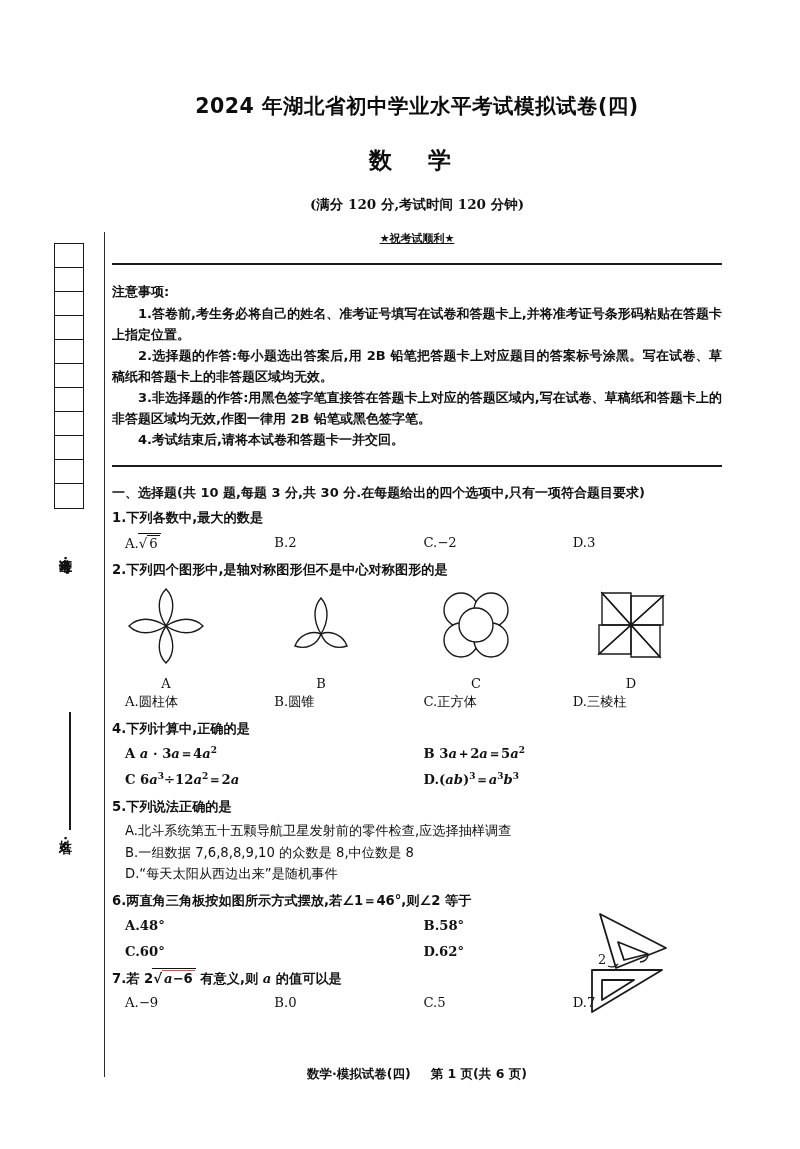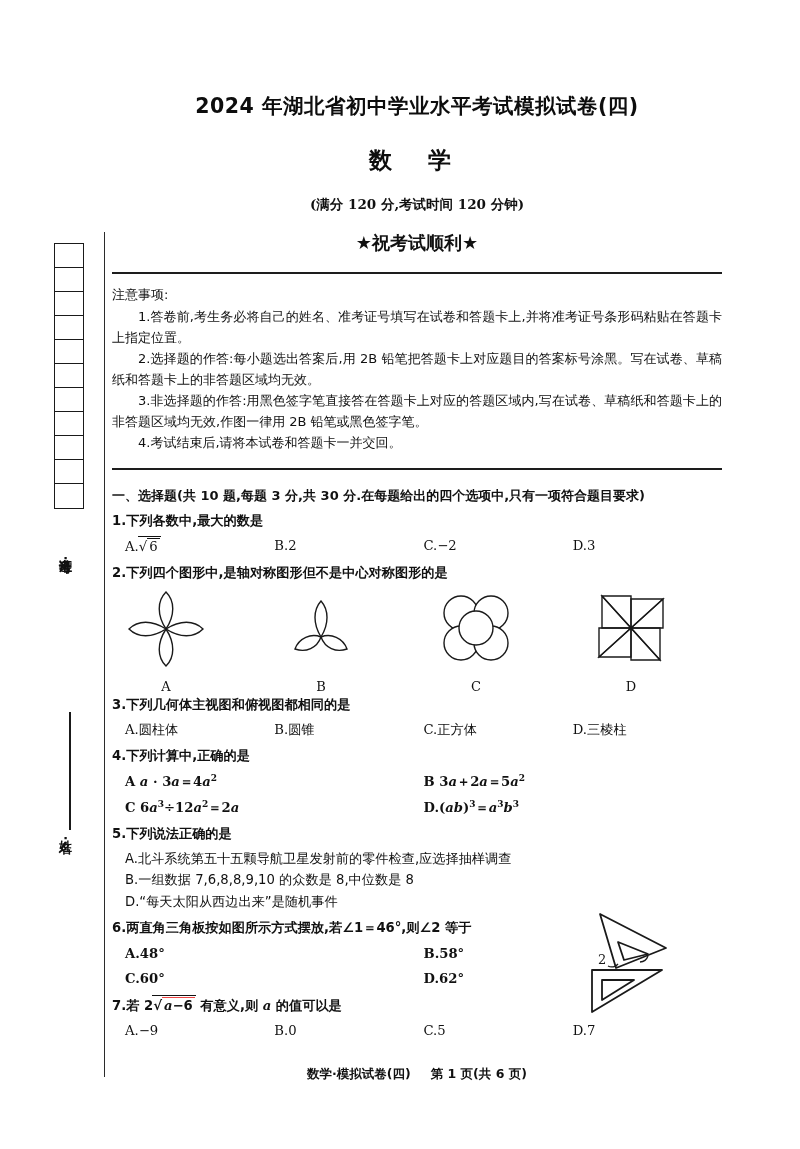--- a/index.html
+++ b/index.html
@@ -103,39 +103,40 @@
   }
   .score-line {
     text-align: center;
     font-size: 13.5px;
     font-weight: bold;
     margin-top: 20px;
     font-family: "DejaVu Serif", "Liberation Serif", serif;
   }
   .wish-line {
     text-align: center;
-    font-size: 18px;
+    font-size: 11px;
     font-weight: bold;
     margin-top: 17px;
     font-family: "DejaVu Sans", "Liberation Sans", sans-serif;
+    text-decoration: underline;
   }
 
   .hr {
     height: 1.6px;
     background: #1d1d1d;
     margin: 0;
   }
   .hr-top { margin-top: 17px; }
   .hr-bottom { margin-top: 15px; }
 
   .notice {
-    padding-top: 10px;
+    padding-top: 16px;
     font-size: 13px;
     line-height: 1.62;
-    font-weight: normal;
+    font-weight: bold;
     font-family: "DejaVu Sans", "Liberation Sans", sans-serif;
   }
   .notice-title { margin-bottom: 1px; }
   .notice-item {
     text-indent: 2em;
     text-align: justify;
   }
 
   .section-head {
     margin-top: 16px;
@@ -339,23 +340,20 @@
             <path d="M55 39 L 23 68 L 55 68 Z"></path>
           </g>
         </svg>
         <div class="fig-label">D</div>
       </div>
 
     </div>
   </div>
 
   <div class="q">
-    <div class="q-stem">
-      <span class="num">3.</span><span class="txt">下列几何体主视图和俯视图都相同的是</span>
-    </div>
     <div class="opts-row">
       <span>A.圆柱体</span>
       <span>B.圆锥</span>
       <span>C.正方体</span>
       <span>D.三棱柱</span>
     </div>
   </div>
 
   <div class="q">
     <div class="q-stem">

